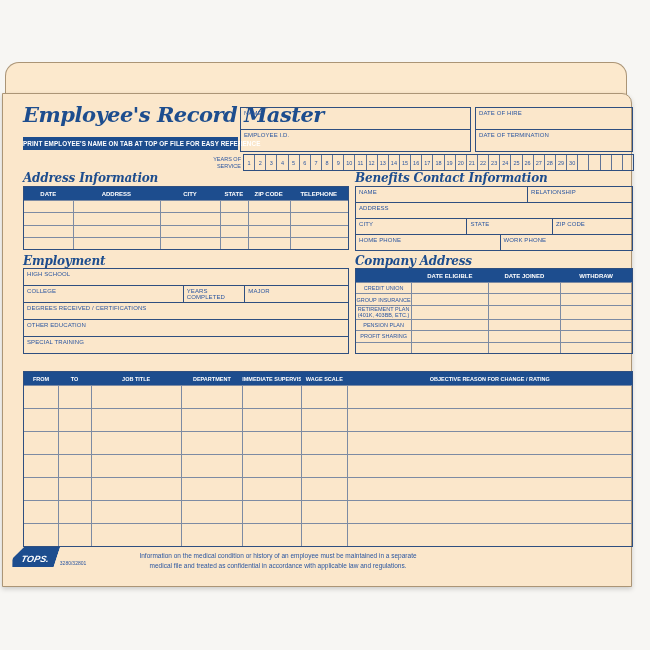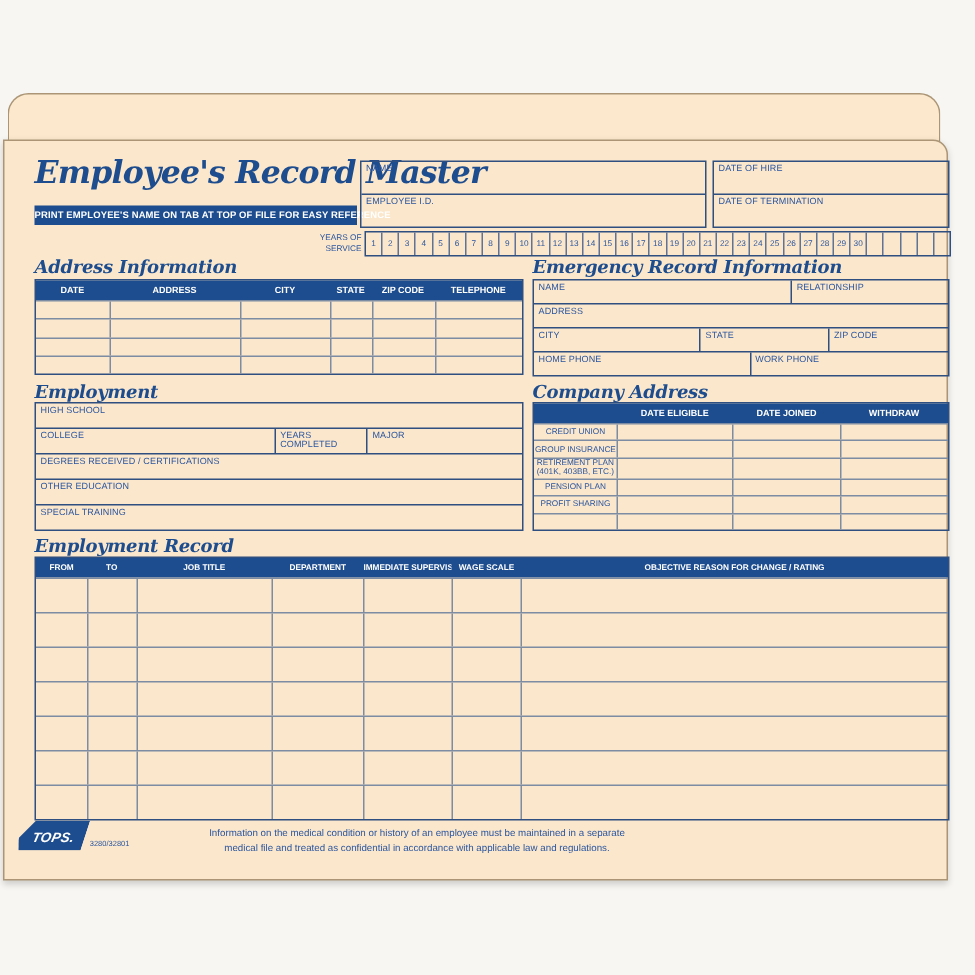--- a/index.html
+++ b/index.html
@@ -164,21 +164,21 @@
         <div class="drow">
           <div class="dc" style="width: 15%;"></div>
           <div class="dc" style="width: 27%;"></div>
           <div class="dc" style="width: 18.5%;"></div>
           <div class="dc" style="width: 8.5%;"></div>
           <div class="dc" style="width: 13%;"></div>
           <div class="dc" style="width: 18%;"></div>
         </div>
       </div>
 
-    <div class="sect" style="left:352px;top:77px;">Emergency Record Information</div>
+    <div class="sect" style="left:352px;top:77px;">Benefits Contact Information</div>
     <div class="fieldblock" style="left:352px;top:92px;width:278px;height:65px;">
       <div class="frow">
         <div class="fcell" style="width:62%;">
           <span class="flabel">NAME</span>
         </div>
         <div class="fcell" style="width:38%;">
           <span class="flabel">RELATIONSHIP</span>
         </div>
       </div>
       <div class="frow">
@@ -282,21 +282,20 @@
           <div class="dc" style="width: 26%;"></div>
         </div>
         <div class="drow">
           <div class="dc rowlabel" style="width: 20%;"></div>
           <div class="dc" style="width: 28%;"></div>
           <div class="dc" style="width: 26%;"></div>
           <div class="dc" style="width: 26%;"></div>
         </div>
       </div>
 
-    <div class="sect" style="left:20px;top:263px;">Employment Record</div>
     <div class="grid small-head" id="employment-table" style="left:20px;top:277px;width:610px;height:176px;">
         <div class="hrow">
           <div class="hc" style="width: 5.6%;">FROM</div>
           <div class="hc" style="width: 5.4%;">TO</div>
           <div class="hc" style="width: 14.9%;">JOB TITLE</div>
           <div class="hc" style="width: 10%;">DEPARTMENT</div>
           <div class="hc" style="width: 9.7%;">IMMEDIATE SUPERVISOR</div>
           <div class="hc" style="width: 7.6%;">WAGE SCALE</div>
           <div class="hc" style="width: 46.8%;">OBJECTIVE REASON FOR CHANGE / RATING</div>
         </div>

